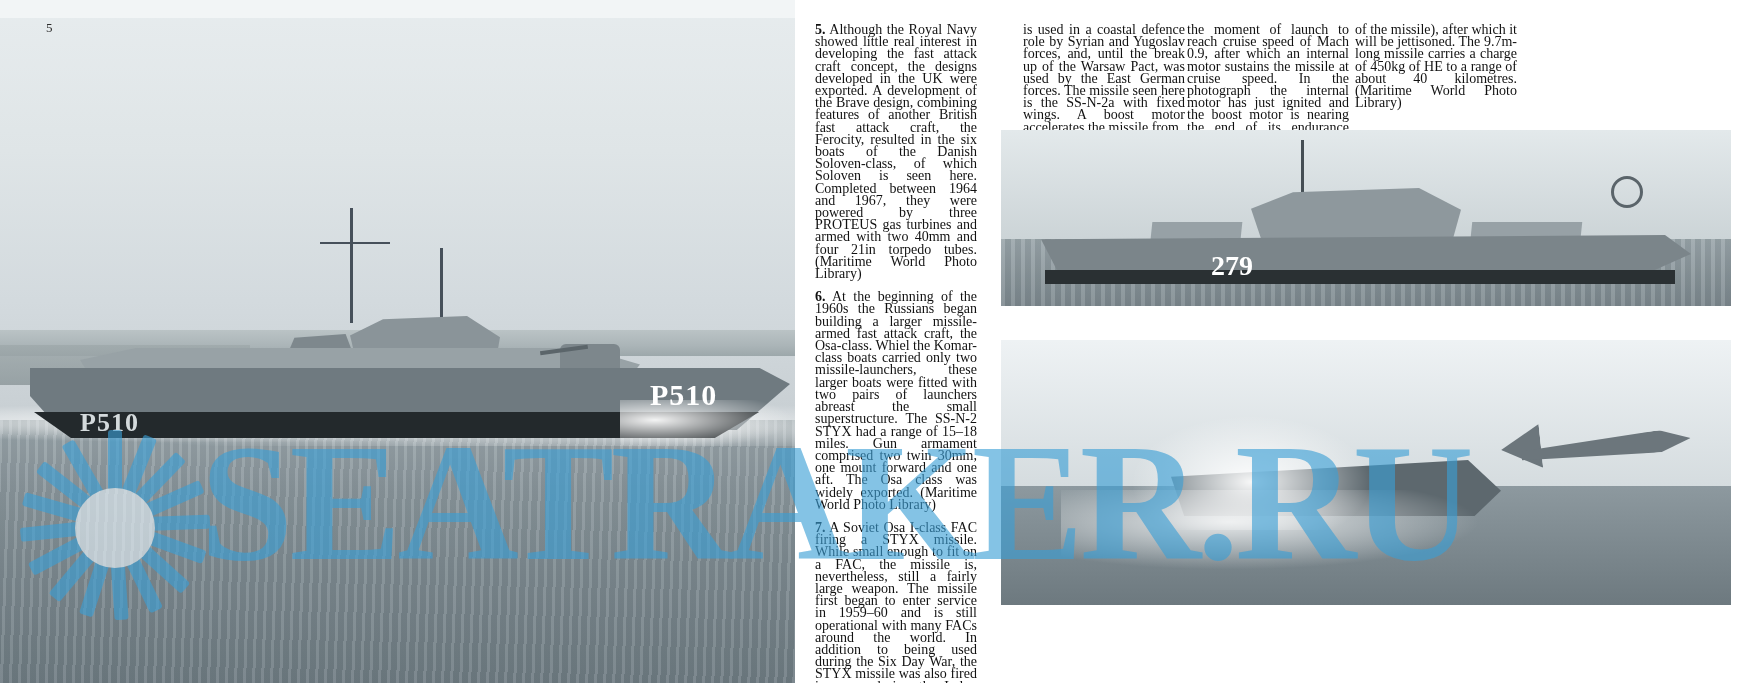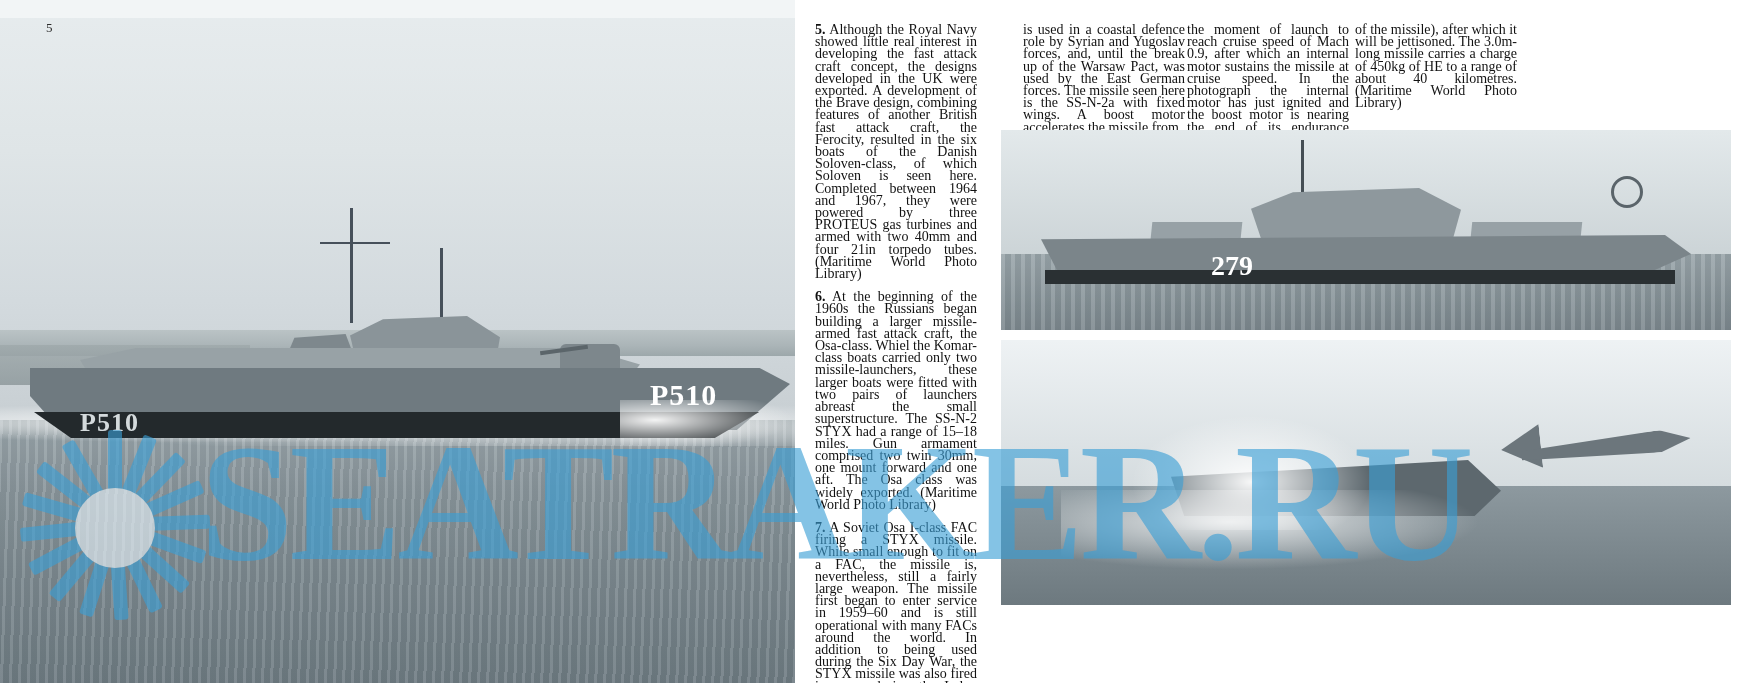--- a/index.html
+++ b/index.html
@@ -60,21 +60,21 @@
   
   .right-page{position:absolute;left:795px;top:0;width:954px;height:683px;background:#fff;}
   .cols{position:absolute;left:20px;top:24px;width:916px;}
   .col{position:absolute;top:0;width:162px;font-size:14px;line-height:12.2px;text-align:justify;
        color:#111;font-family:"Liberation Serif",serif;}
   .c1{left:0;} .c2{left:180px;margin-left:28px;} .c3{left:372px;} .c4{left:540px;}
   .col p{margin:0 0 11px 0;text-indent:0;}
   .col p .lead{font-weight:700;}
 
   .photo{position:absolute;background:#b9c3c7;overflow:hidden;}
-  .photo6{left:1001px;top:130px;width:730px;height:200px;}
+  .photo6{left:1001px;top:130px;width:730px;height:176px;}
   .photo7{left:1001px;top:340px;width:730px;height:265px;}
   .ph-num{position:absolute;right:8px;top:-20px;font-size:13px;color:#2b2b2b;}
   .p6-sky{position:absolute;left:0;top:0;width:100%;height:62%;
       background:linear-gradient(180deg,#e3e9eb,#ccd4d7);}
   .p6-sea{position:absolute;left:0;top:62%;width:100%;height:38%;
       background:linear-gradient(180deg,#98a4a9,#7b878d);}
   .p6-sea:after{content:"";position:absolute;inset:0;
       background:repeating-linear-gradient(90deg,rgba(255,255,255,.12) 0 4px,rgba(0,0,0,.05) 4px 10px);}
   .p6-hull{position:absolute;left:40px;top:105px;width:650px;height:42px;background:#7b858a;
       clip-path:polygon(0 10%,96% 0,100% 45%,92% 100%,3% 100%);}
@@ -142,21 +142,21 @@
 
       <div class="col c2">
         <p>is used in a coastal defence role by Syrian and Yugoslav forces, and, until the break up of the Warsaw Pact, was used by the East German forces. The missile seen here is the SS-N-2a with fixed wings. A boost motor accelerates the missile from</p>
       </div>
 
       <div class="col c3">
         <p>the moment of launch to reach cruise speed of Mach 0.9, after which an internal motor sustains the missile at cruise speed. In the photograph the internal motor has just ignited and the boost motor is nearing the end of its endurance (seen under the body</p>
       </div>
 
       <div class="col c4">
-        <p>of the missile), after which it will be jettisoned. The 3.0m-long missile carries a charge of 450kg of HE to a range of about 40 kilometres. (Maritime World Photo Library)</p>
+        <p>of the missile), after which it will be jettisoned. The 9.7m-long missile carries a charge of 450kg of HE to a range of about 40 kilometres. (Maritime World Photo Library)</p>
       </div>
 
     </div>
 
     <div class="photo photo6" style="left:206px;top:130px;">
       <div class="p6-sky"></div>
       <div class="p6-sea"></div>
       <div class="p6-mast"></div>
       <div class="p6-radar"></div>
       <div class="p6-box1"></div>

